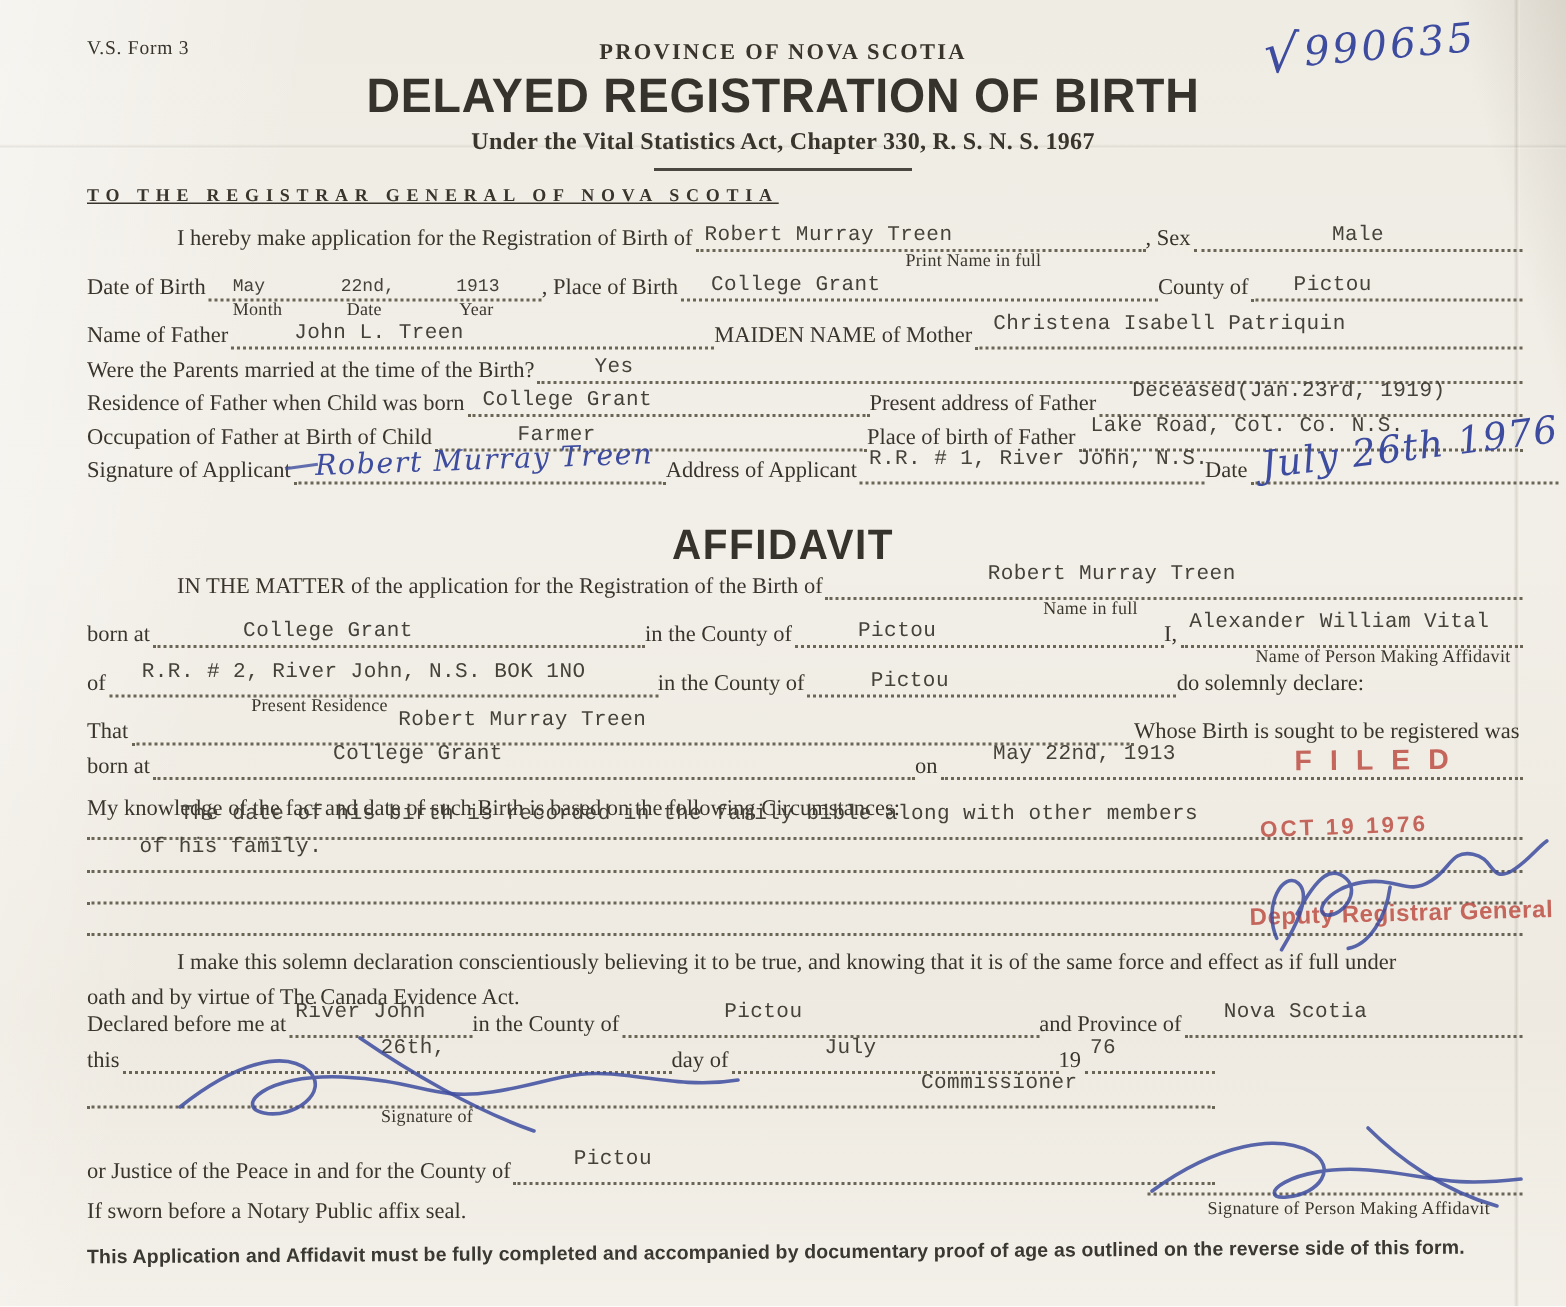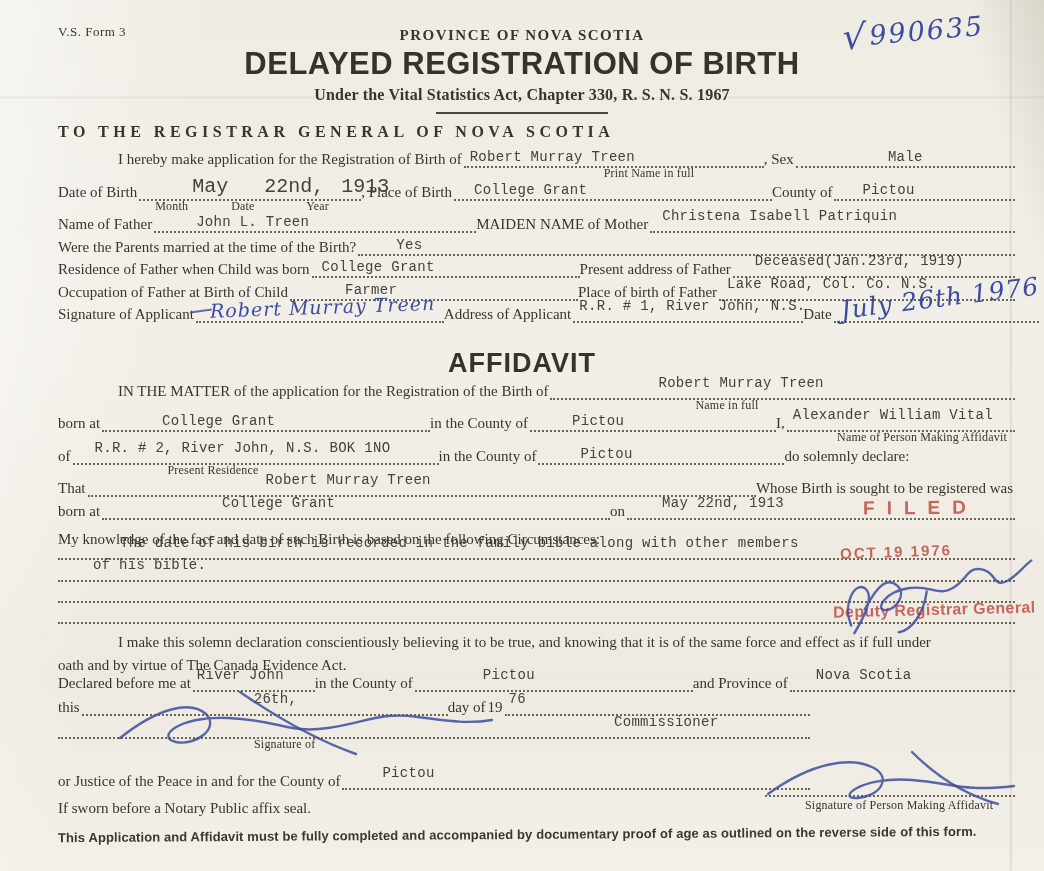--- a/index.html
+++ b/index.html
@@ -18,42 +18,42 @@
 
   .abs{position:absolute;}
   .centerline{left:0;width:100%;text-align:center;}
 
   .form-no{font-size:13px;letter-spacing:.5px;}
   .province{font-size:15px;font-weight:600;letter-spacing:1.5px;}
   .doc-title{font-family:"Liberation Sans", sans-serif;font-weight:700;font-size:31px;
     letter-spacing:.5px;color:#35332c;transform:scaleY(1.04);}
   .doc-sub{font-size:16px;font-weight:700;letter-spacing:.2px;}
   .head-rule{border-top:2px solid #4a4740;}
-  .addressee{font-size:16px;font-weight:600;letter-spacing:4.5px;}
+  .addressee{font-size:12px;font-weight:600;letter-spacing:4.5px;text-decoration:underline;}
 
   .hand{font-family:"DejaVu Serif", serif;font-style:italic;color:#3d4c9f;}
   .file-num{font-size:27px;letter-spacing:2px;transform:rotate(-5deg);}
   .file-check{font-size:36px;font-style:normal;margin-right:2px;display:inline-block;transform:translateY(3px) rotate(8deg);}
 
   .row{position:absolute;left:58px;right:29px;height:20px;display:flex;
     align-items:flex-end;font-size:15px;white-space:nowrap;}
   .ind{flex:0 0 auto;}
   .lbl{flex:0 0 auto;padding-right:2px;}
   .fld{flex:0 0 auto;position:relative;height:100%;display:flex;align-items:flex-end;
     border-bottom:2px dotted #6b6556;}
   .fld.grow{flex:1 1 auto;}
   .typed{font-family:"Liberation Mono", monospace;font-size:14px;color:#45423a;
     letter-spacing:.3px;position:relative;top:-1px;}
   .typed.center{margin:0 auto;}
   .raise{top:-7px;}
   .sub{position:absolute;top:100%;font-size:12px;color:#3a352c;white-space:nowrap;
     font-family:"Liberation Serif", serif;letter-spacing:.2px;}
   .sub.right{right:8px;}
   .tok{position:absolute;bottom:1px;font-family:"Liberation Mono", monospace;
-    font-size:20px;color:#45423a;margin-left:37px;}
+    font-size:12px;color:#45423a;}
 
   .affidavit-title{font-family:"Liberation Sans", sans-serif;font-weight:700;
     font-size:27px;letter-spacing:1px;color:#35332c;transform:scaleY(1.05);}
 
   .stamp{position:absolute;font-family:"Liberation Sans", sans-serif;font-weight:700;
     color:#c0544a;opacity:.88;}
   .stamp.filed{font-size:19px;letter-spacing:12px;transform:rotate(-.5deg);}
   .stamp.filed-date{font-size:15px;letter-spacing:2px;transform:rotate(-2deg);}
   .stamp.registrar{font-size:16px;letter-spacing:.4px;transform:rotate(-1.5deg);}
 
@@ -241,21 +241,21 @@
 
   <div class="abs para" style="left:58px;top:531px">My knowledge of the fact and date of such Birth is based on the following Circumstances:</div>
 
   <div class="row" style="top:540px">
     <span class="fld grow">
       <span class="typed raise" style="padding-left:62px">The date of his birth is recorded in the family bible along with other members</span>
     </span>
   </div>
   <div class="row" style="top:562px">
     <span class="fld grow">
-      <span class="typed raise" style="padding-left:35px">of his bible.</span>
+      <span class="typed raise" style="padding-left:35px">of his family.</span>
     </span>
   </div>
   <div class="row" style="top:583px">
     <span class="fld grow"></span>
   </div>
   <div class="row" style="top:604px">
     <span class="fld grow"></span>
   </div>
 
   <div class="stamp filed" style="left:863px;top:497px">FILED</div>
@@ -284,20 +284,23 @@
       <span class="typed raise" style="padding-left:26px">Nova Scotia</span>
     </span>
   </div>
 
   <div class="row" style="top:696px;right:auto;width:752px">
     <span class="lbl">this</span>
     <span class="fld" style="width:366px">
       <span class="typed raise" style="padding-left:172px">26th,</span>
     </span>
     <span class="lbl">day of</span>
+    <span class="fld" style="width:218px">
+      <span class="typed raise" style="padding-left:62px">July</span>
+    </span>
     <span class="lbl">19</span>
     <span class="fld grow">
       <span class="typed raise" style="padding-left:4px">76</span>
     </span>
   </div>
 
   <div class="row" style="top:719px;right:auto;width:752px">
     <span class="fld grow">
       <span class="typed raise" style="padding-left:556px">Commissioner</span>
       <span class="sub" style="left:196px">Signature of</span>

